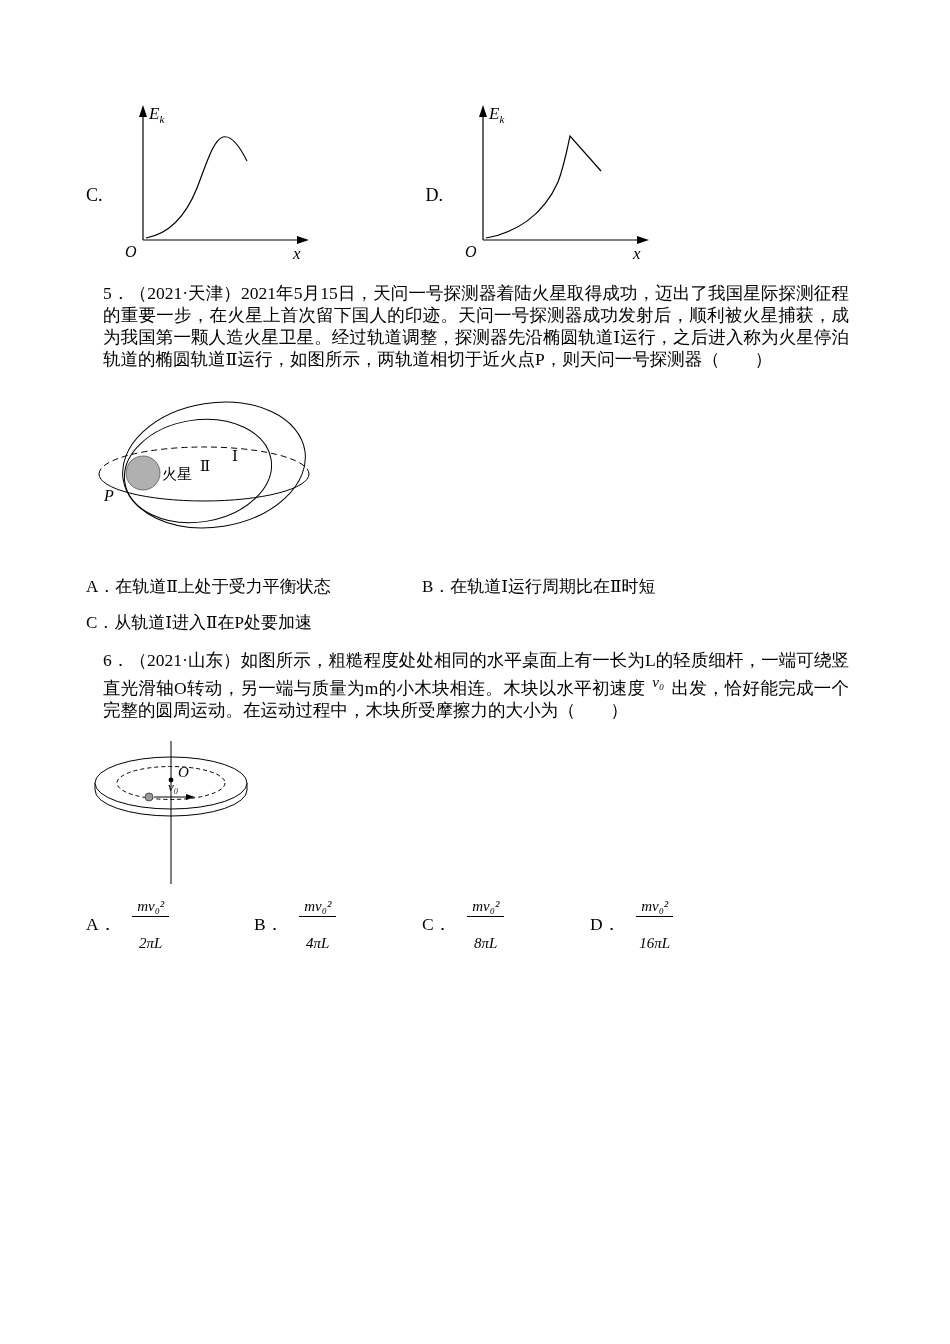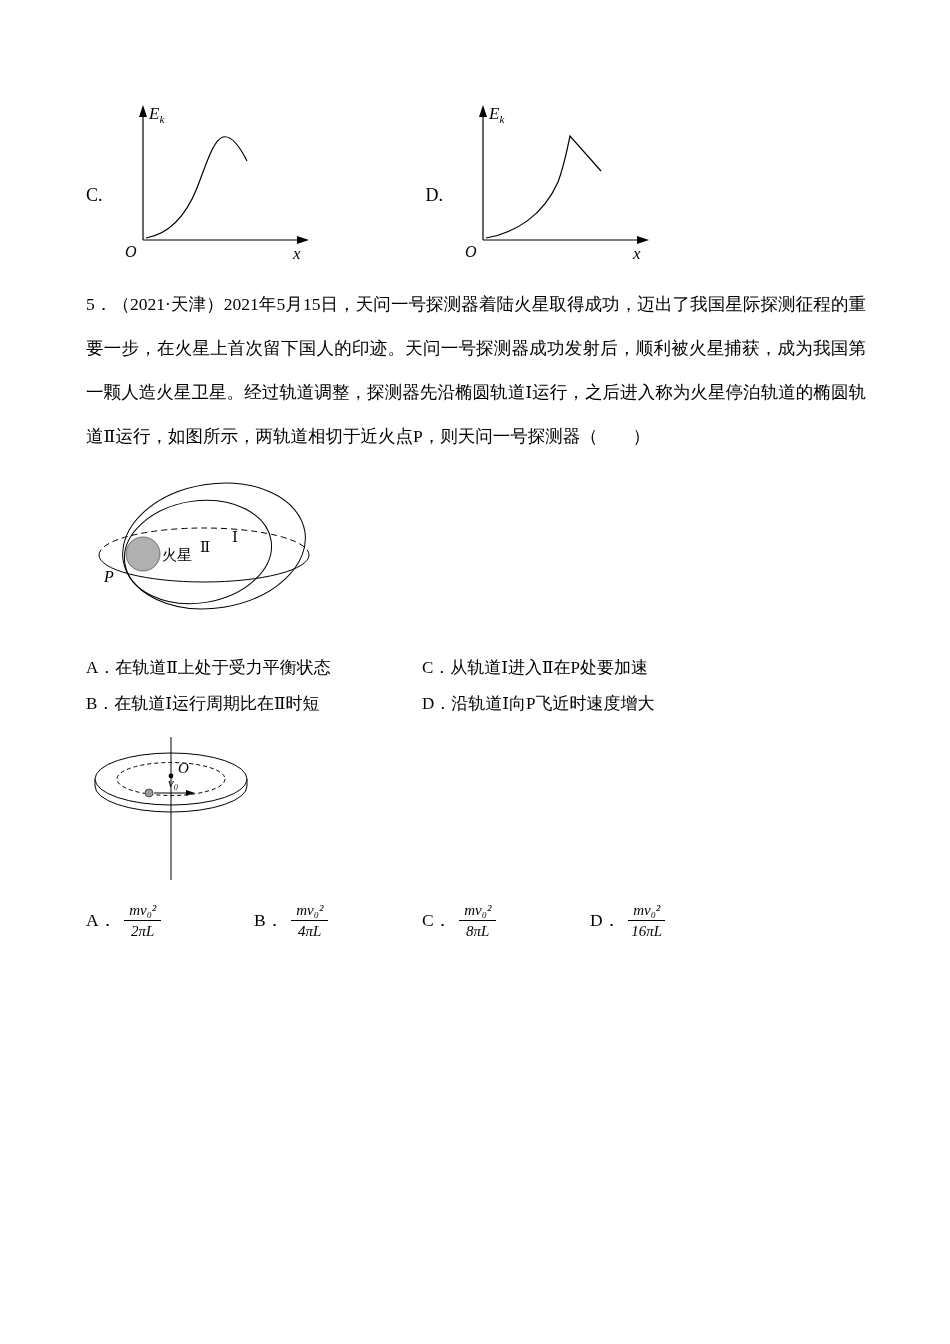--- a/index.html
+++ b/index.html
@@ -12,23 +12,23 @@
     background: #ffffff;
     color: #000;
     font-family: "Liberation Serif", "DejaVu Serif", serif;
     overflow: hidden;
   }
   .content { padding: 100px 84px 0 86px; }
 
   
   .para {
     font-size: 17.5px;
-    line-height: 44px;
+    line-height: 22px;
     text-align: justify;
-    margin: 0;
+    margin: 17px;
   }
   .q5para { margin-top: 20px; }
   .q6para { margin-top: 8px; }
   .q7para { margin-top: 16px; }
   .vraised {
     font-style: italic;
     font-size: 15px;
     vertical-align: 7px;
     margin: 0 7px;
   }
@@ -61,25 +61,25 @@
 
   
   .q6-options { display: flex; margin-top: 10px; height: 52px; align-items: center; }
   .q6opt { width: 168px; display: flex; align-items: center; font-size: 17.5px; }
   .frac {
     display: inline-block;
     text-align: center;
     font-style: italic;
     font-size: 15px;
     line-height: 1.2;
-    margin-left: 8px;
+    margin-left: 16px;
     vertical-align: middle;
   }
   .frac .num { display: block; border-bottom: 1.1px solid #000; padding: 0 5px 1px 5px; }
-  .frac .den { display: block; padding-top: 1px; }
+  .frac .den { display: block; padding-top: 17px; }
 </style>
 </head>
 <body>
 
 <div class="page">
   <div class="content">
 
     <div class="graphs-row">
 
       <div class="graph-block">
@@ -122,25 +122,25 @@
         <circle cx="57" cy="86" r="17" fill="#b0b0b0" stroke="#555" stroke-width="0.8"></circle>
         <text class="svgtxt" font-size="15" x="76" y="92">火星</text>
         <text class="svgtxt" font-size="15" x="114" y="84">Ⅱ</text>
         <text class="svgtxt" font-size="15" x="146" y="74">Ⅰ</text>
         <text class="svgtxt it" font-size="16" x="18" y="114">P</text>
       </svg>
     </div>
 
     <div class="options-grid">
       <span>A．在轨道Ⅱ上处于受力平衡状态</span>
+      <span>B．在轨道Ⅰ运行周期比在Ⅱ时短</span>
       <span>C．从轨道Ⅰ进入Ⅱ在P处要加速</span>
-      <span>B．在轨道Ⅰ运行周期比在Ⅱ时短</span>
-      <span>D．沿轨道Ⅰ向P飞近时速度增大</span>
     </div>
 
+    <p class="para q6para"><span>6．（2021·山东）如图所示，粗糙程度处处相同的水平桌面上有一长为L的轻质细杆，一端可绕竖直光滑轴O转动，另一端与质量为m的小木块相连。木块以水平初速度</span><span class="vraised">v₀</span><span>出发，恰好能完成一个完整的圆周运动。在运动过程中，木块所受摩擦力的大小为（　　）</span></p>
 
     <div class="figure disk-figure">
       <svg width="222" height="150" viewBox="0 0 222 150">
         <path class="thin" d="M7,45 L7,52 A76,26 0 0 0 159,52 L159,45"></path>
         <ellipse cx="83" cy="45" rx="76" ry="26" fill="#ffffff" stroke="#000" stroke-width="1"></ellipse>
         <ellipse class="thin" cx="83" cy="45" rx="54" ry="16.5" stroke-dasharray="4 3"></ellipse>
         <line class="thin" x1="83" y1="3" x2="83" y2="146"></line>
         <circle cx="83" cy="42" r="2.4" fill="#000"></circle>
         <text class="svgtxt it" font-size="15" x="90" y="39">O</text>
         <circle cx="61" cy="59" r="4" fill="#9a9a9a" stroke="#333" stroke-width="0.8"></circle>

